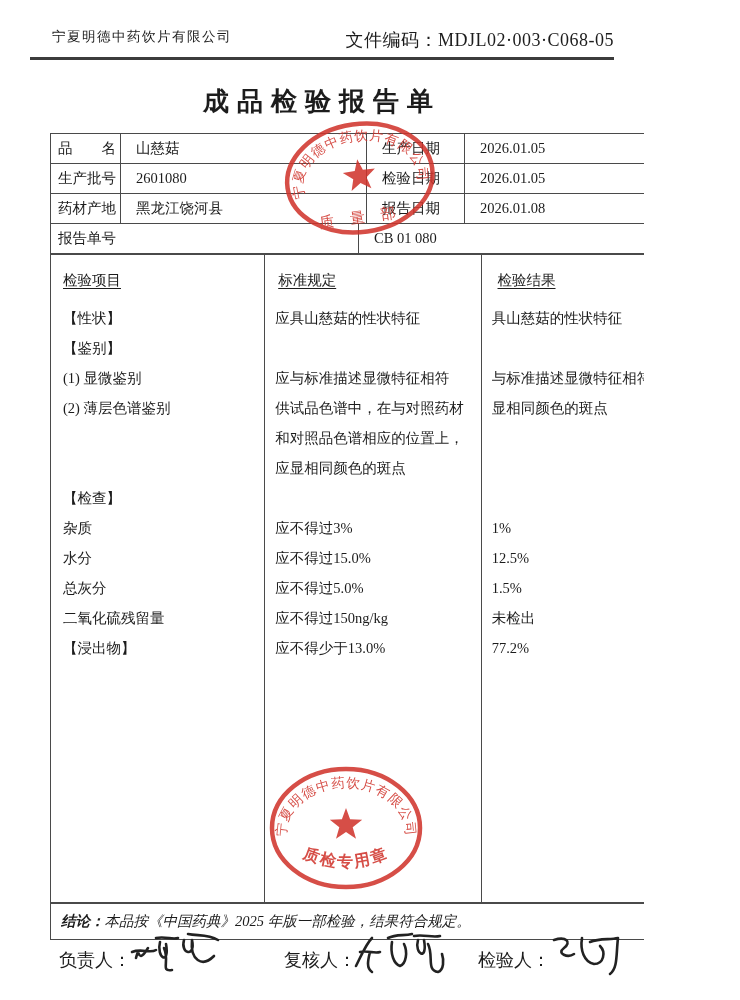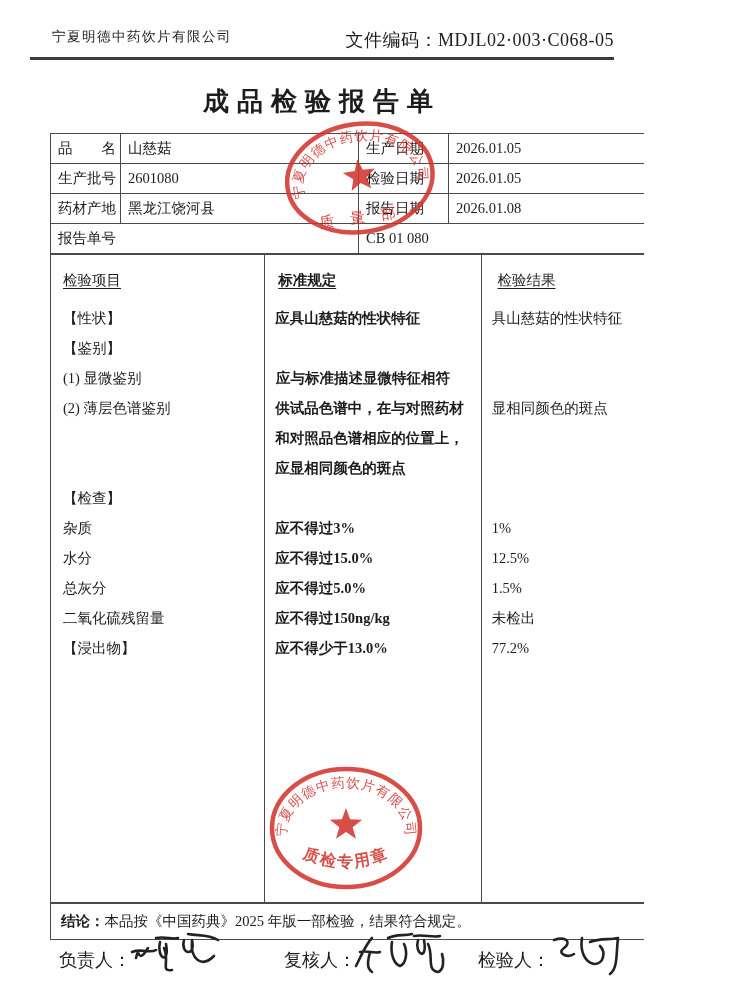--- a/index.html
+++ b/index.html
@@ -8,43 +8,43 @@
   
   .hdr-company{position:absolute;left:52px;top:28px;font-size:13.5px;letter-spacing:1.5px;}
   .hdr-code{position:absolute;right:30px;top:28px;font-size:18px;letter-spacing:.5px;}
   .hdr-rule{position:absolute;left:30px;right:30px;top:57px;border-top:3px solid #3c3c3c;}
   
   .title{position:absolute;left:0;right:0;top:84px;text-align:center;font-size:26px;
          font-weight:bold;letter-spacing:8px;}
   
   .info{position:absolute;left:50px;top:133px;width:640px;border:1px solid #4a4a4a;
         box-sizing:border-box;font-size:14.5px;}
-  .irow{display:grid;border-bottom:1px solid #4a4a4a;height:29px;line-height:29px;}
+  .irow{display:grid;border-bottom:1px solid #4a4a4a;height:29px;line-height:29px;gap:8px;}
   .irow:last-child{border-bottom:none;}
   .irow.r3{grid-template-columns:70px 238px 90px 1fr;}
   .irow.r1{grid-template-columns:308px 1fr;}
   .icell{padding:0 7px;border-right:1px solid #4a4a4a;overflow:hidden;white-space:nowrap;}
   .icell:last-child{border-right:none;}
   
   .main{position:absolute;left:50px;top:254px;width:640px;height:649px;
         border:1px solid #4a4a4a;box-sizing:border-box;font-size:14.5px;}
   .vline{position:absolute;top:0;bottom:0;width:1px;background:#4a4a4a;}
   .mhead{display:flex;height:48px;gap:9px;}
   .mhead .mcell{padding-top:10px;}
   .mhead span{text-decoration:underline;text-underline-offset:3px;}
   .mrow{display:flex;}
   .mcell{box-sizing:border-box;line-height:30px;}
   .c1{width:213px;padding-left:12px;}
-  .c2{width:217px;padding-left:12px;padding-right:8px;font-weight:bold;}
+  .c2{width:217px;padding-left:12px;padding-right:8px;}
   .c3{width:210px;padding-left:12px;padding-right:6px;}
   .mrow .mcell{min-height:30px;}
   
   .concl{position:absolute;left:50px;top:903px;width:640px;height:37px;
          border:1px solid #4a4a4a;box-sizing:border-box;line-height:35px;
-         padding-left:10px;font-size:14.5px;}
+         padding-left:10px;font-size:14.5px;font-style:italic;}
   .concl b{font-weight:bold;}
   
   .siglabel{position:absolute;font-size:18px;}
   .sig-svg{position:absolute;}
   .sig-svg path{fill:none;stroke:#222;stroke-width:2.6;stroke-linecap:round;stroke-linejoin:round;}
   
   .stamp{position:absolute;opacity:.87;pointer-events:none;}
   .stamp text{font-family:"Liberation Serif","DejaVu Serif",serif;}
 </style>
 </head>
@@ -99,20 +99,21 @@
       <div class="mcell c3">具山慈菇的性状特征</div>
     </div>
     <div class="mrow">
       <div class="mcell c1">【鉴别】</div>
       <div class="mcell c2"></div>
       <div class="mcell c3"></div>
     </div>
     <div class="mrow">
       <div class="mcell c1">(1) 显微鉴别</div>
       <div class="mcell c2">应与标准描述显微特征相符</div>
+      <div class="mcell c3">与标准描述显微特征相符</div>
     </div>
     <div class="mrow" style="min-height:90px">
       <div class="mcell c1">(2) 薄层色谱鉴别</div>
       <div class="mcell c2">供试品色谱中，在与对照药材和对照品色谱相应的位置上，应显相同颜色的斑点</div>
       <div class="mcell c3">显相同颜色的斑点</div>
     </div>
     <div class="mrow">
       <div class="mcell c1">【检查】</div>
       <div class="mcell c2"></div>
       <div class="mcell c3"></div>

